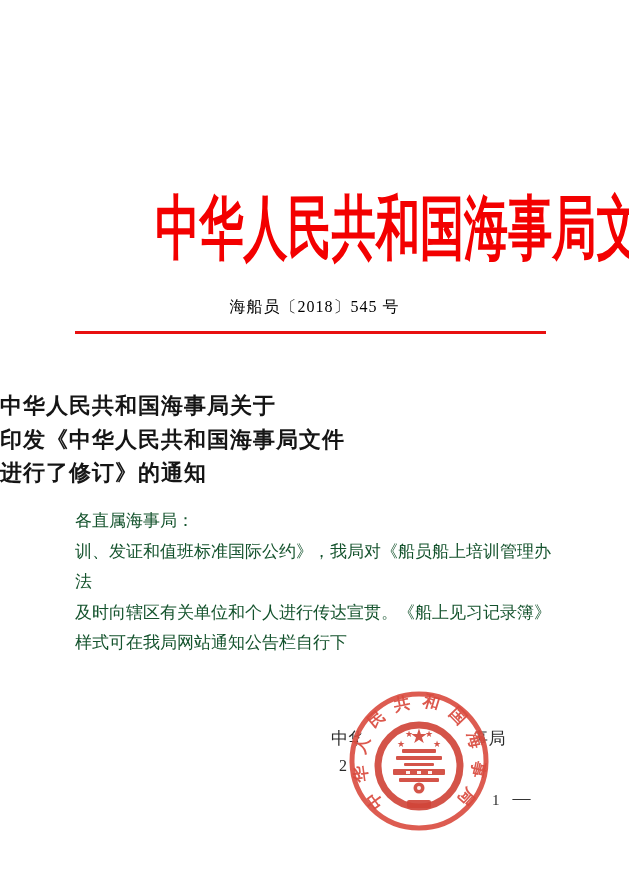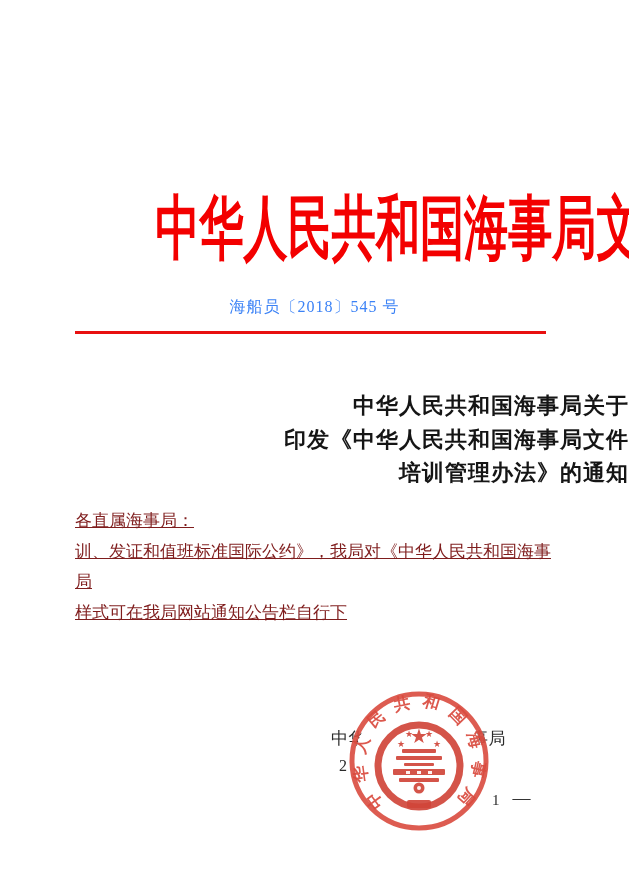--- a/index.html
+++ b/index.html
@@ -21,38 +21,38 @@
     font-size:70px;font-weight:900;
     color:#f30000;
     transform:scaleX(0.63);
     transform-origin:center;
     letter-spacing:0px;
   }
   
   .doc-number{
     position:absolute;top:297px;left:0;width:100%;
     text-align:center;
-    font-size:16px;color:#3b82f6;letter-spacing:1px;
+    font-size:16px;color:#000000;letter-spacing:1px;
   }
   
   .red-rule{
     position:absolute;top:331px;left:75px;width:471px;height:3px;
     background:#e81010;
   }
   
   .doc-title{
     position:absolute;top:389px;left:0;width:100%;
-    text-align:right;
+    text-align:left;
     font-size:22px;font-weight:700;color:#151515;
     line-height:33.5px;letter-spacing:1px;
   }
   
   .body-block{
     position:absolute;top:506px;left:75px;width:476px;
-    font-size:17px;color:#7f1d1d;line-height:30.6px;text-decoration:underline;
+    font-size:17px;color:#14532d;line-height:30.6px;
   }
   .body-line{white-space:nowrap;}
   .body-line.justify{
     white-space:normal;
     text-align:justify;
     text-align-last:justify;
   }
   .body-line.indent{text-indent:2em;}
   
   .sig-issuer{
@@ -86,26 +86,27 @@
     <span class="letterhead-inner">中华人民共和国海事局文件</span>
   </div>
 
   <div class="doc-number">海船员〔2018〕545 号</div>
 
   <div class="red-rule"></div>
 
   <div class="doc-title">
     <div>中华人民共和国海事局关于</div>
     <div>印发《中华人民共和国海事局文件</div>
-    <div>培训管理办法》的通知</div>
+    <div>进行了修订》的通知</div>
   </div>
 
   <div class="body-block">
     <div class="body-line">各直属海事局：</div>
-    <div class="body-line justify">训、发证和值班标准国际公约》，我局对《中华人民共和国海事局</div>
+    <div class="body-line justify">训、发证和值班标准国际公约》，我局对《船员船上培训管理办法</div>
+    <div class="body-line justify">及时向辖区有关单位和个人进行传达宣贯。《船上见习记录簿》</div>
     <div class="body-line">样式可在我局网站通知公告栏自行下</div>
   </div>
 
   <div class="sig-issuer">中华人民共和国海事局</div>
   <div class="sig-date">2</div>
 
   <svg class="seal" viewBox="0 0 150 150" xmlns="http://www.w3.org/2000/svg">
 
     <circle cx="75" cy="75" r="64" fill="#ffffff"></circle>
 

